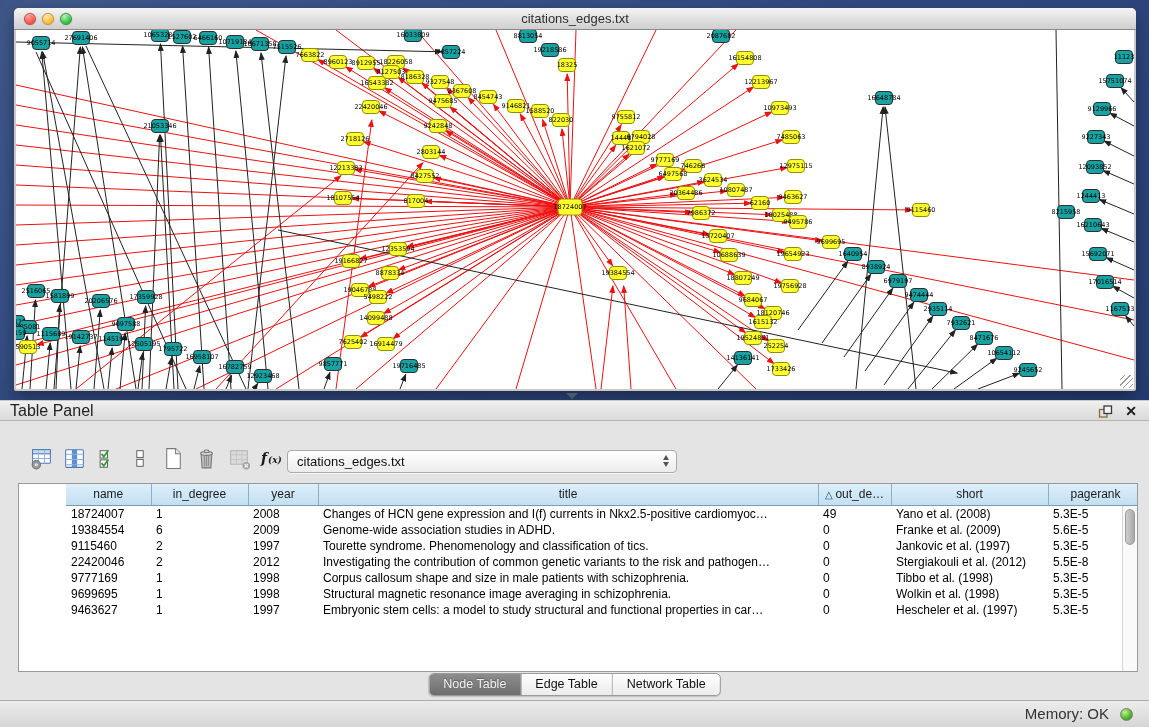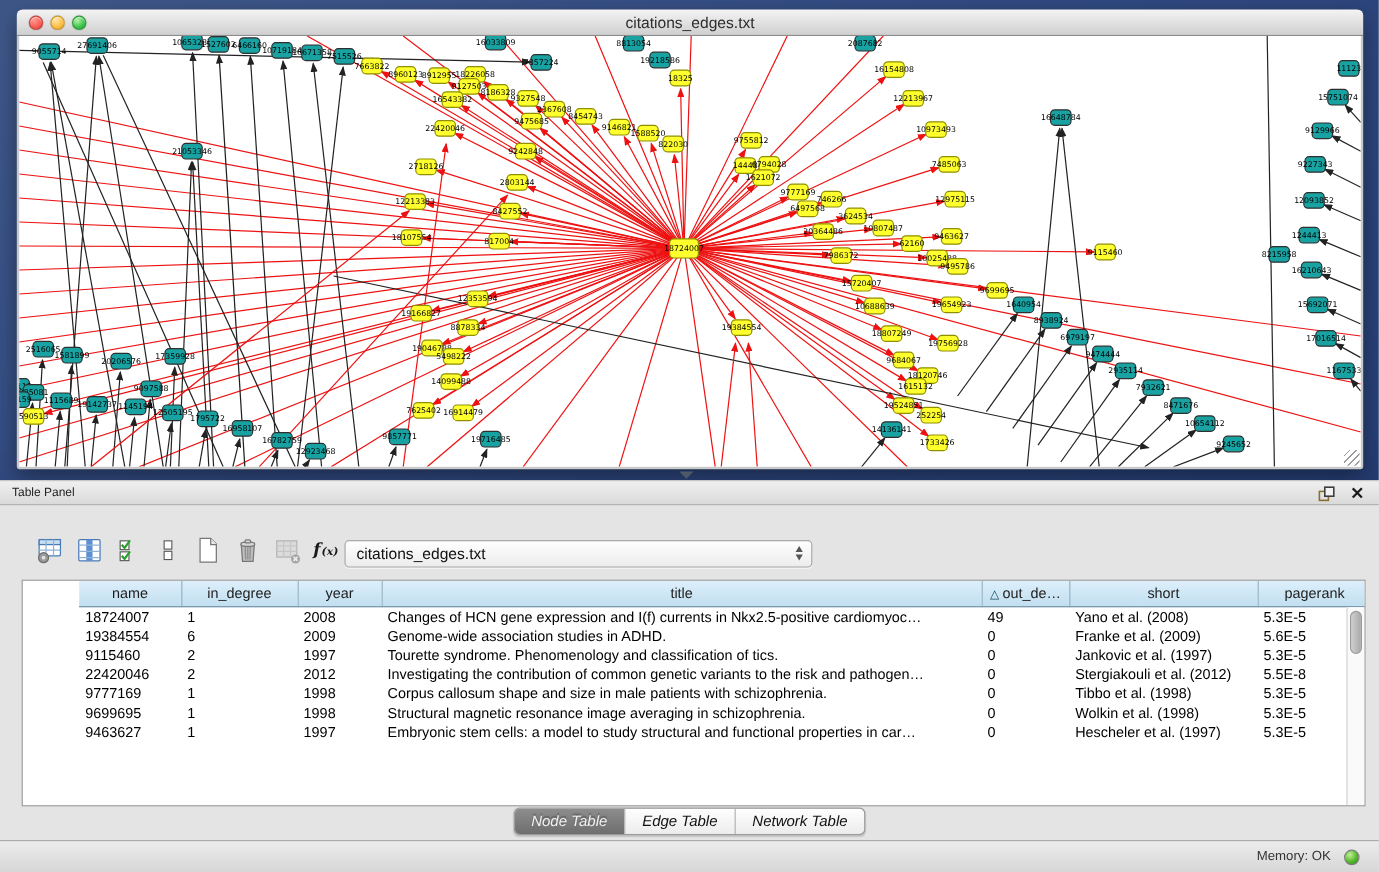--- a/index.html
+++ b/index.html
@@ -24,21 +24,21 @@
   #net-svg { position:absolute; left:0; top:0; }
   .resize-grip { position:absolute; right:1px; bottom:1px; width:13px; height:13px;
     background:repeating-linear-gradient(135deg, transparent 0 3px, #9a9a9a 3px 4px); }
   .splitter-handle { position:absolute; left:566px; top:393px; width:0; height:0;
     border-left:6px solid transparent; border-right:6px solid transparent; border-top:6px solid #4d5868; }
 
   
   #table-panel { position:absolute; left:0; top:400px; width:1149px; height:300px; background:#e4e4e4; }
   .panel-header { height:21px; background:linear-gradient(#f0f0f0,#dadada);
     border-top:1px solid #c7c7c7; border-bottom:1px solid #b2b2b2; position:relative; }
-  .panel-header .ptitle { position:absolute; left:10px; top:0; font-size:10px; line-height:20px; color:#222; }
+  .panel-header .ptitle { position:absolute; left:10px; top:0; font-size:16px; line-height:20px; color:#222; }
   .float-btn { position:absolute; right:36px; top:3px; width:15px; height:15px; cursor:pointer; }
   .close-btn { position:absolute; right:12px; top:1px; font-size:14px; font-weight:bold; color:#1a1a1a; cursor:pointer; line-height:19px; }
 
   .panel-body { position:relative; height:278px; }
   .toolbar { position:absolute; left:28px; top:22px; height:30px; display:flex; align-items:center; }
   .tb-btn { width:26px; height:26px; margin-right:7px; display:flex; align-items:center; justify-content:center; cursor:pointer; }
   .tb-btn svg { display:block; }
   .combo { position:absolute; left:287px; top:29px; width:390px; height:23px;
     border:1px solid #ababab; border-radius:4px; background:linear-gradient(#ffffff,#ececec);
     box-shadow:0 1px 0 rgba(255,255,255,.7); font-size:13px; color:#111; line-height:21px;
@@ -57,28 +57,28 @@
   td { font-size:12px; color:#000; height:16px; line-height:16px; padding:0 2px 0 5px;
     white-space:nowrap; overflow:hidden; }
   .vscroll { position:absolute; right:0; top:22px; width:15px; bottom:0;
     background:#fafafa; border-left:1px solid #d4d4d4; }
   .vthumb { position:absolute; left:2px; top:3px; width:10px; height:36px; border-radius:6px;
     background:linear-gradient(90deg,#cfcfcf,#a9a9a9); border:1px solid #9a9a9a; }
 
   .seg-control { position:absolute; left:50%; transform:translateX(-50%); top:252px;
     display:inline-flex; border:1px solid #9a9a9a; border-radius:5px; overflow:hidden;
     background:linear-gradient(#fefefe,#ececec); box-shadow:0 1px 1px rgba(0,0,0,.15); }
-  .seg { padding:2px 14px; font-size:12.5px; color:#111; line-height:17px; cursor:pointer;font-style:italic; }
+  .seg { padding:2px 14px; font-size:12.5px; color:#111; line-height:17px; cursor:pointer; }
   .seg + .seg { border-left:1px solid #b2b2b2; }
   .seg.selected { background:linear-gradient(#8d8d8d,#6e6e6e); color:#f2f2f2; text-shadow:0 -1px 1px rgba(0,0,0,.3); }
 
   
   #status-bar { position:absolute; left:0; top:700px; width:1149px; height:27px;
     background:linear-gradient(#ececec,#d6d6d6); border-top:1px solid #ababab; }
-  #status-bar .mem { position:absolute; right:40px; top:0; line-height:26px; font-size:11px; color:#333; }
+  #status-bar .mem { position:absolute; right:40px; top:0; line-height:26px; font-size:15px; color:#333; }
   .mem-ball { position:absolute; right:16px; top:7px; width:13px; height:13px; border-radius:50%;
     background:radial-gradient(circle at 35% 30%,#c2f193,#4db526 60%,#2e9210);
     border:1px solid #7e7e7e; cursor:pointer; }
 </style>
 </head>
 <body>
 
 <div id="network-region">
   <div class="net-window">
     <div class="titlebar">

